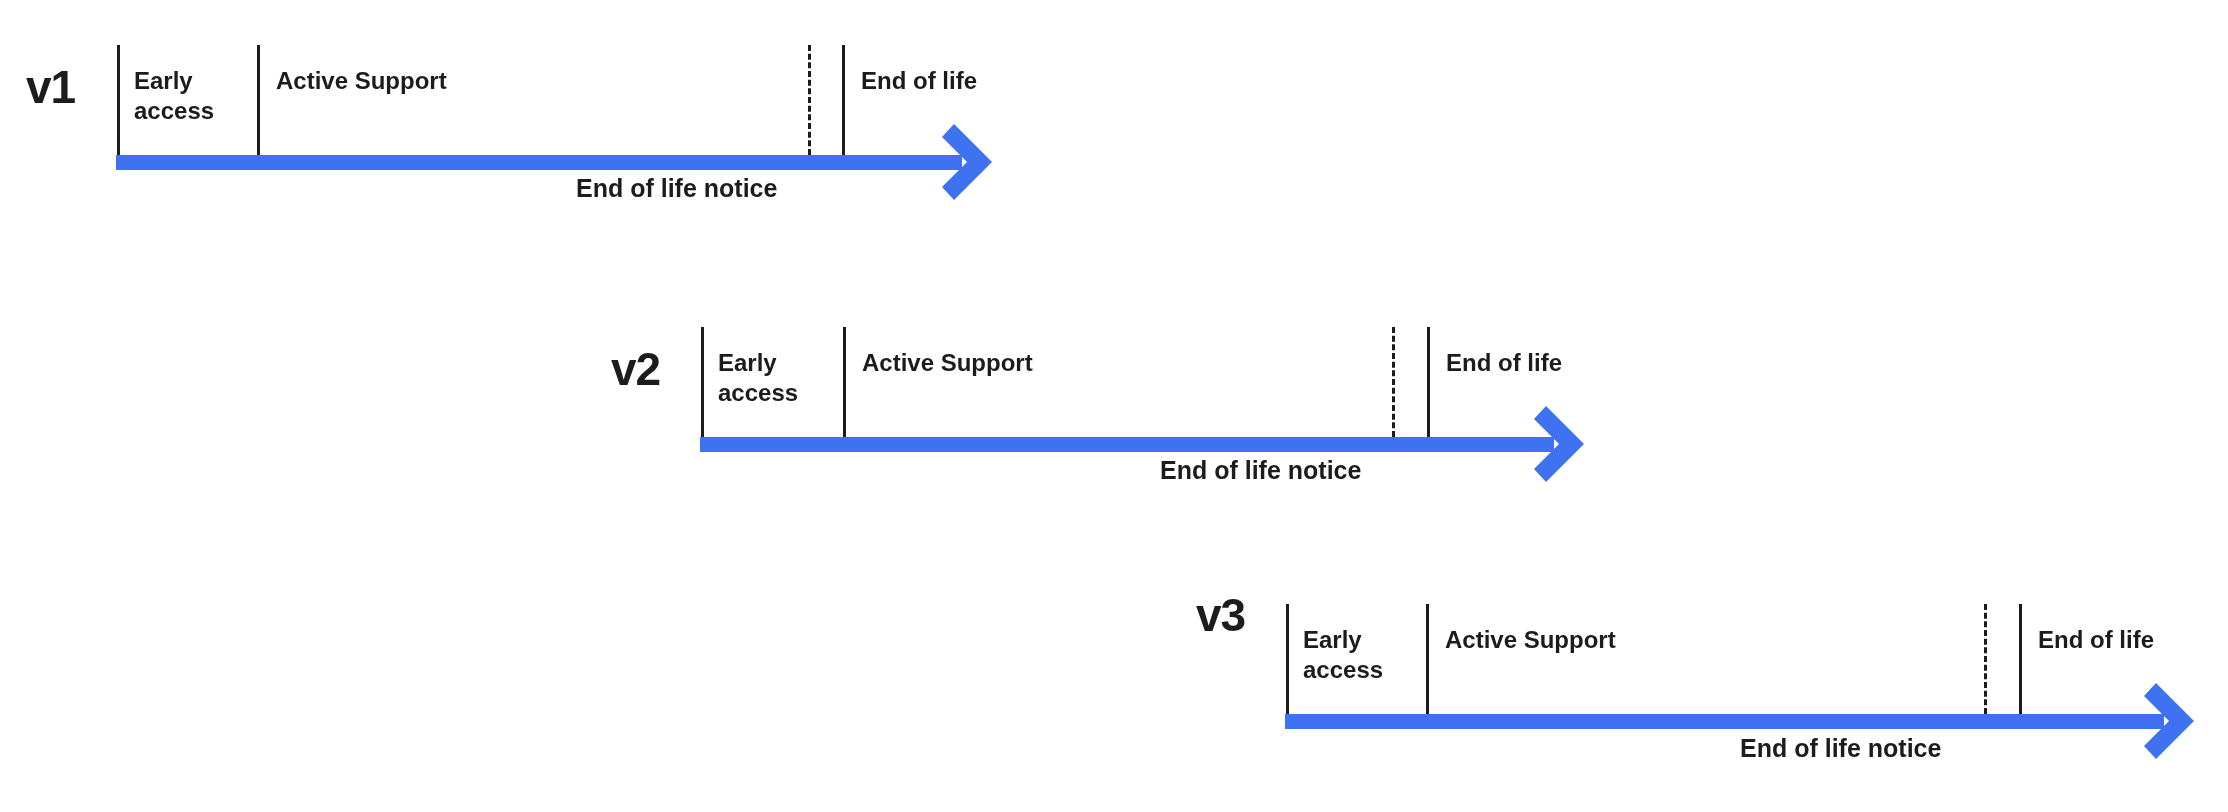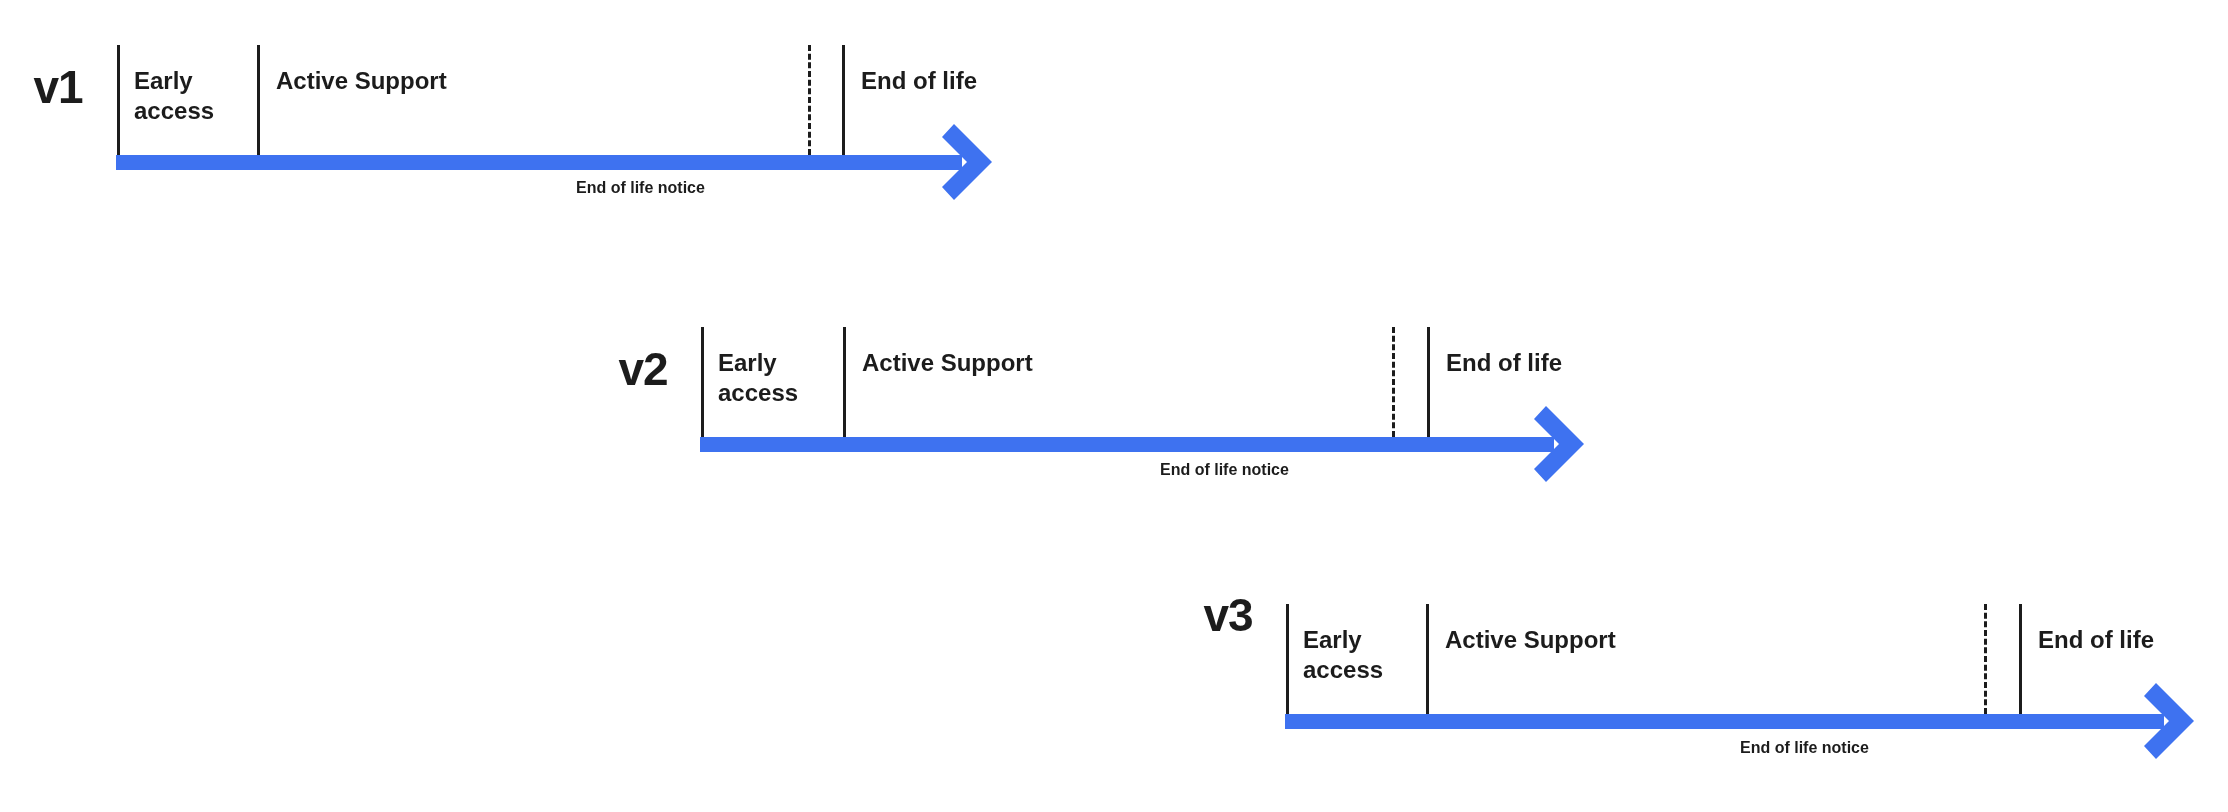--- a/index.html
+++ b/index.html
@@ -29,21 +29,21 @@
   }
   .version-label {
     position: absolute;
     font-family: "Liberation Sans", sans-serif;
     font-weight: 700;
     font-size: 46px;
     line-height: 46px;
     color: #1c1c1c;
     letter-spacing: -1px;
     white-space: nowrap;
-    text-align: center;
+    text-align: left;
   }
   .phase-tick {
     position: absolute;
     width: 3px;
     background: #1c1c1c;
   }
   .phase-tick.dashed {
     width: 0;
     background: transparent;
     border-left: 3px dashed #1c1c1c;
@@ -58,21 +58,21 @@
     white-space: pre-line;
     margin-top: 24px;
   }
   .phase-label.wrap {
     white-space: normal;
   }
   .notice-label {
     position: absolute;
     font-family: "Liberation Sans", sans-serif;
     font-weight: 700;
-    font-size: 16px;
+    font-size: 25px;
     line-height: 30px;
     color: #1c1c1c;
     white-space: nowrap;
   }
   .axis-bar {
     position: absolute;
     height: 15px;
   }
   .axis-arrow {
     position: absolute;

